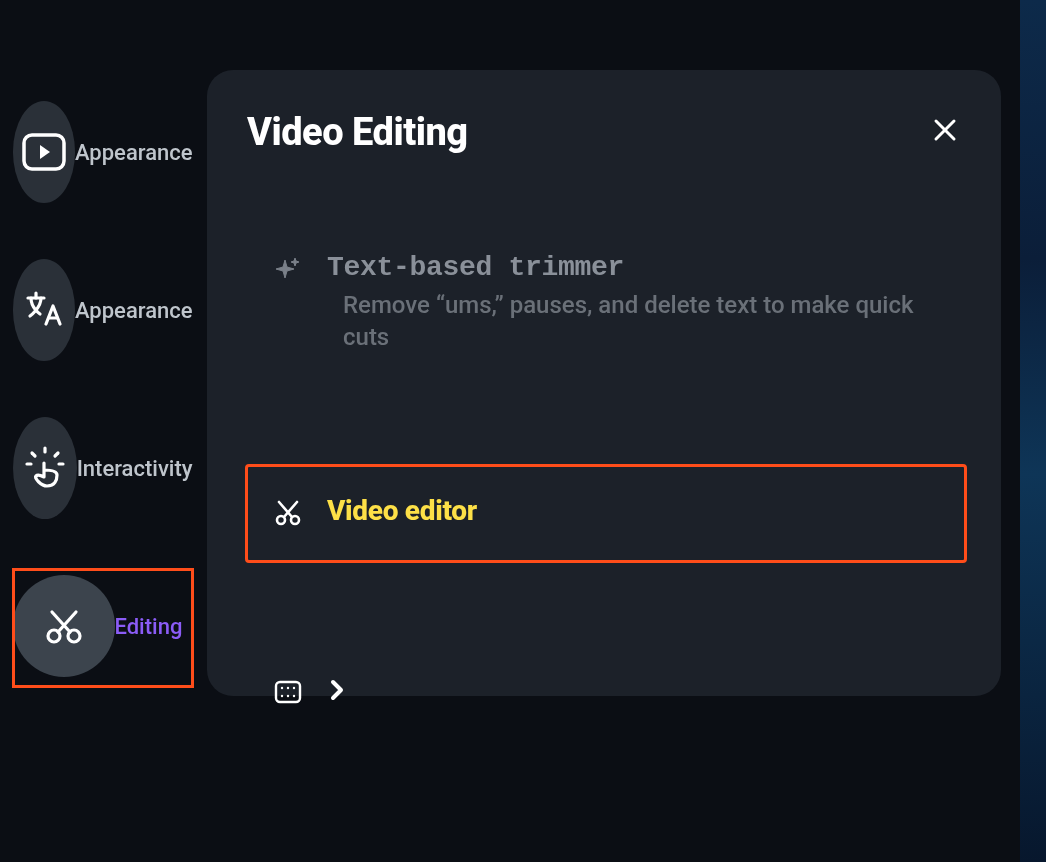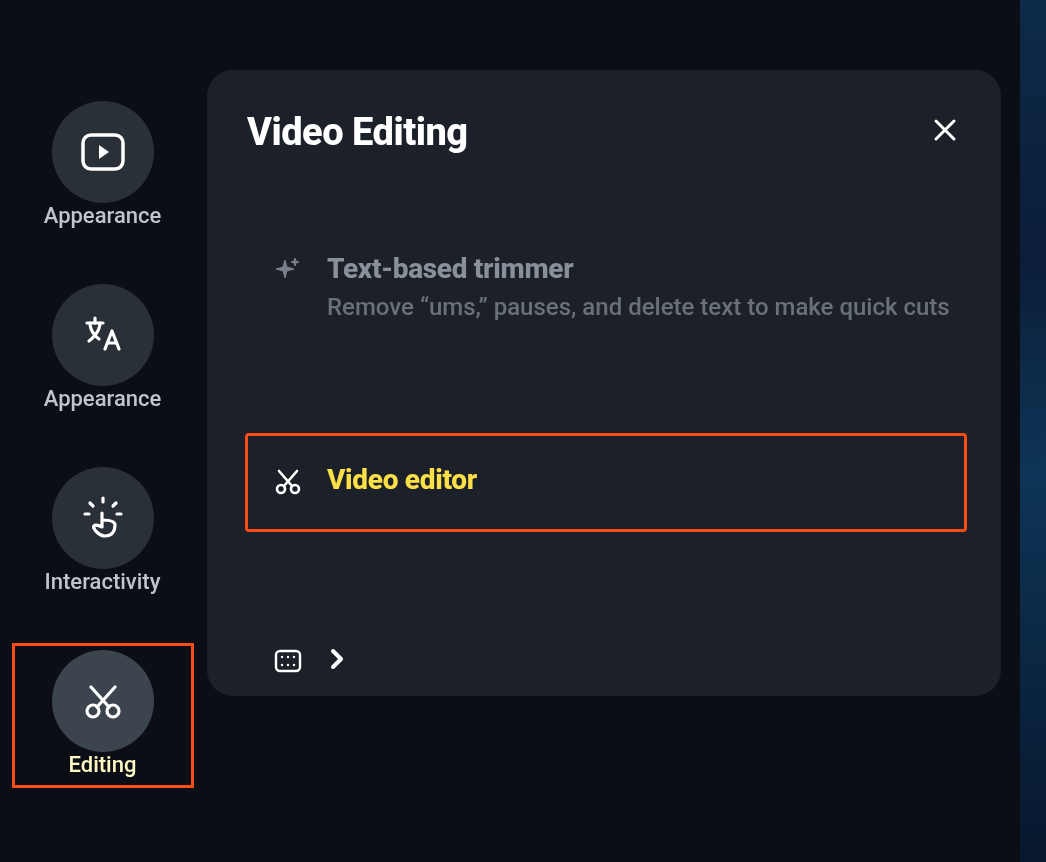--- a/index.html
+++ b/index.html
@@ -28,42 +28,42 @@
     padding-top: 95px;
     display: flex;
     flex-direction: column;
     align-items: center;
     gap: 40px;
     position: relative;
     z-index: 2;
   }
   .sidebar-item {
     display: flex;
-    flex-direction: column;
+    flex-direction: row;
     align-items: center;
     cursor: pointer;
     width: 180px;
     padding: 6px 0 10px 0;
   }
   .sidebar-item .icon-circle {
     width: 102px;
     height: 102px;
     border-radius: 50%;
     background: #2a3038;
     display: flex;
     align-items: center;
     justify-content: center;
   }
   .sidebar-item.active .icon-circle { background: #3c444d; }
   .sidebar-item .label {
     color: #bfc5cc;
     font-size: 22px;
     font-weight: 500;
   }
-  .sidebar-item.active .label { color: #fef9c3; }
+  .sidebar-item.active .label { color: #8b5cf6; }
   .sidebar-item.highlight-box {
     outline: 3px solid #ff4d1a;
     outline-offset: -2px;
   }
   .sidebar-item svg { fill: none; stroke: #ffffff; }
 
   
   .panel {
     margin-top: 70px;
     margin-left: 2px;
@@ -118,26 +118,27 @@
   }
   .option.muted .icon-slot { color: #7a8089; }
   .option .texts { flex: 1; }
   .option .title {
     color: #fde047;
     font-size: 28px;
     font-weight: 800;
     letter-spacing: -0.3px;
     margin-bottom: 6px;
   }
-  .option.muted .title { color: #8a9099; }
+  .option.muted .title { color: #8a9099; font-family: Liberation Mono, monospace; }
   .option .subtitle {
     color: #8a9099;
     font-size: 24px;
     font-weight: 500;
     line-height: 1.35;
+    margin-left: 16px;
   }
   .option.muted .subtitle { color: #6a7078; }
   .option .chevron {
     align-self: center;
     color: #ffffff;
     margin-right: 6px;
   }
   .option.highlight-box {
     outline: 3px solid #ff4d1a;
     outline-offset: -1px;

